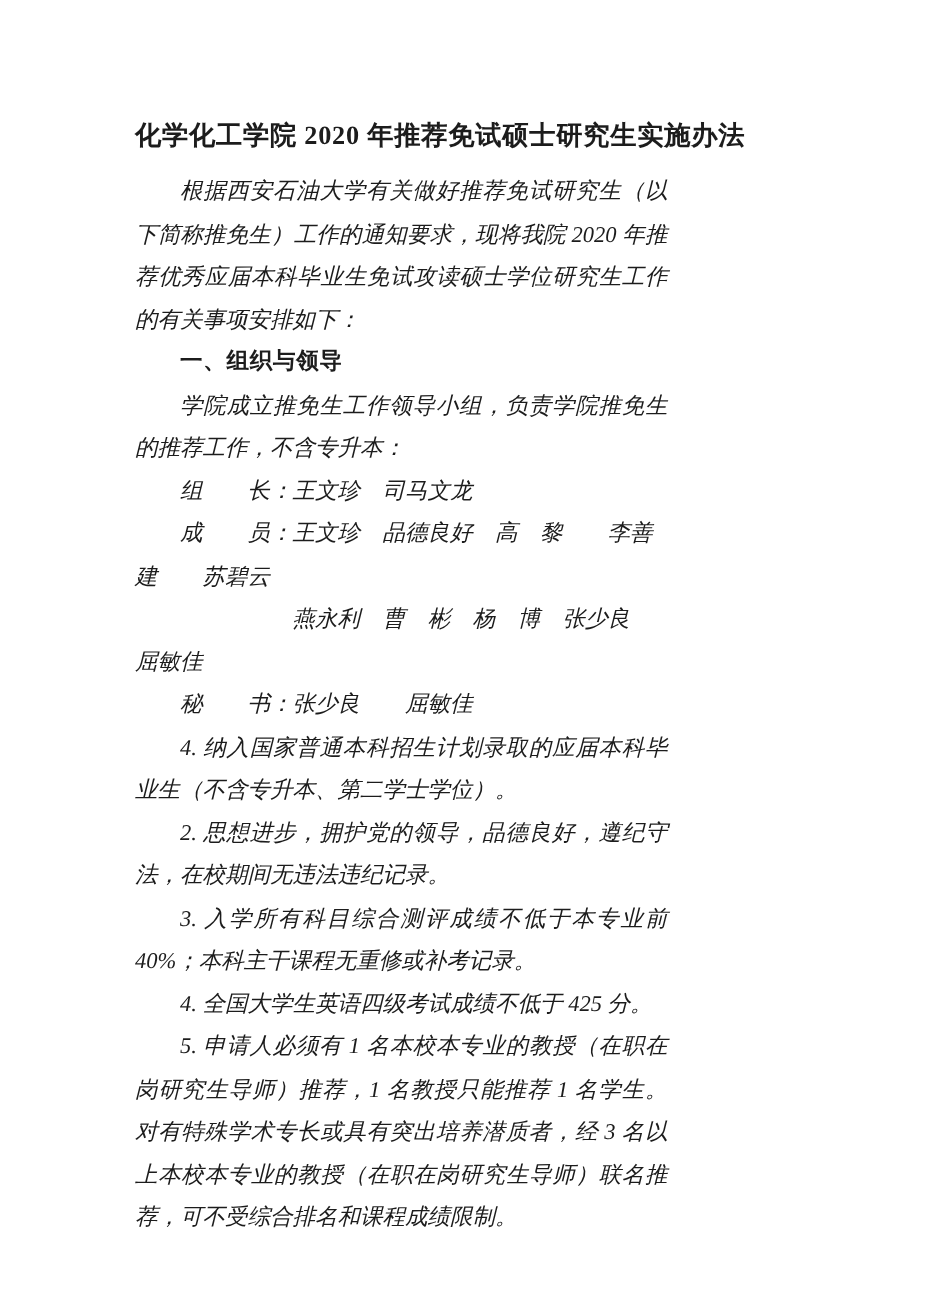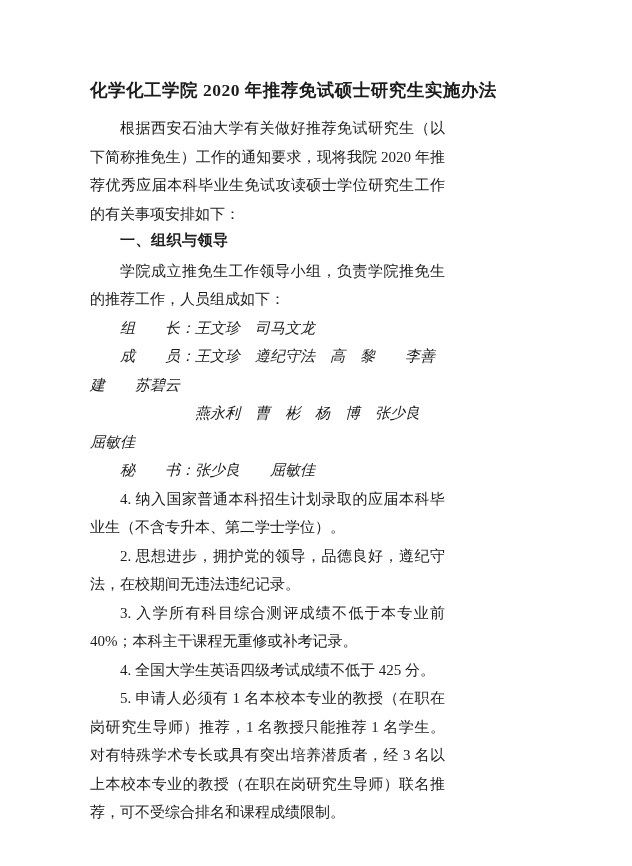--- a/index.html
+++ b/index.html
@@ -27,20 +27,21 @@
     text-align: center;
     line-height: 28px;
     font-family: "Liberation Serif", serif;
     letter-spacing: 0.5px;
     white-space: nowrap;
   }
   .para {
     margin: 0;
     text-align: justify;
     text-indent: 2em;
+    font-style: italic;
   }
   .heading {
     margin: 0;
     font-size: 15px;
     font-weight: bold;
     text-indent: 2em;
     font-family: Liberation Mono, monospace;
     letter-spacing: 0.5px;
   }
   .roster-line {
@@ -54,25 +55,25 @@
 <body>
 
 <div class="page">
 
   <h1 class="doc-title">化学化工学院 2020 年推荐免试硕士研究生实施办法</h1>
 
   <p class="para">根据西安石油大学有关做好推荐免试研究生（以下简称推免生）工作的通知要求，现将我院 2020 年推荐优秀应届本科毕业生免试攻读硕士学位研究生工作的有关事项安排如下：</p>
 
   <h2 class="heading">一、组织与领导</h2>
 
-  <p class="para">学院成立推免生工作领导小组，负责学院推免生的推荐工作，人员组成如下：</p>
+  <p class="para">学院成立推免生工作领导小组，负责学院推免生的推荐工作，不含专升本：</p>
 
   <div>
     <p class="roster-line">　　组　　长：王文珍　司马文龙</p>
-    <p class="roster-line">　　成　　员：王文珍　遵纪守法　高　黎　　李善建　　苏碧云</p>
+    <p class="roster-line">　　成　　员：王文珍　品德良好　高　黎　　李善建　　苏碧云</p>
     <p class="roster-line">　　　　　　　燕永利　曹　彬　杨　博　张少良　屈敏佳</p>
     <p class="roster-line">　　秘　　书：张少良　　屈敏佳</p>
   </div>
 
 
   <p class="para">4. 纳入国家普通本科招生计划录取的应届本科毕业生（不含专升本、第二学士学位）。</p>
   <p class="para">2. 思想进步，拥护党的领导，品德良好，遵纪守法，在校期间无违法违纪记录。</p>
   <p class="para">3. 入学所有科目综合测评成绩不低于本专业前 40%；本科主干课程无重修或补考记录。</p>
   <p class="para">4. 全国大学生英语四级考试成绩不低于 425 分。</p>
   <p class="para">5. 申请人必须有 1 名本校本专业的教授（在职在岗研究生导师）推荐，1 名教授只能推荐 1 名学生。对有特殊学术专长或具有突出培养潜质者，经 3 名以上本校本专业的教授（在职在岗研究生导师）联名推荐，可不受综合排名和课程成绩限制。</p>

